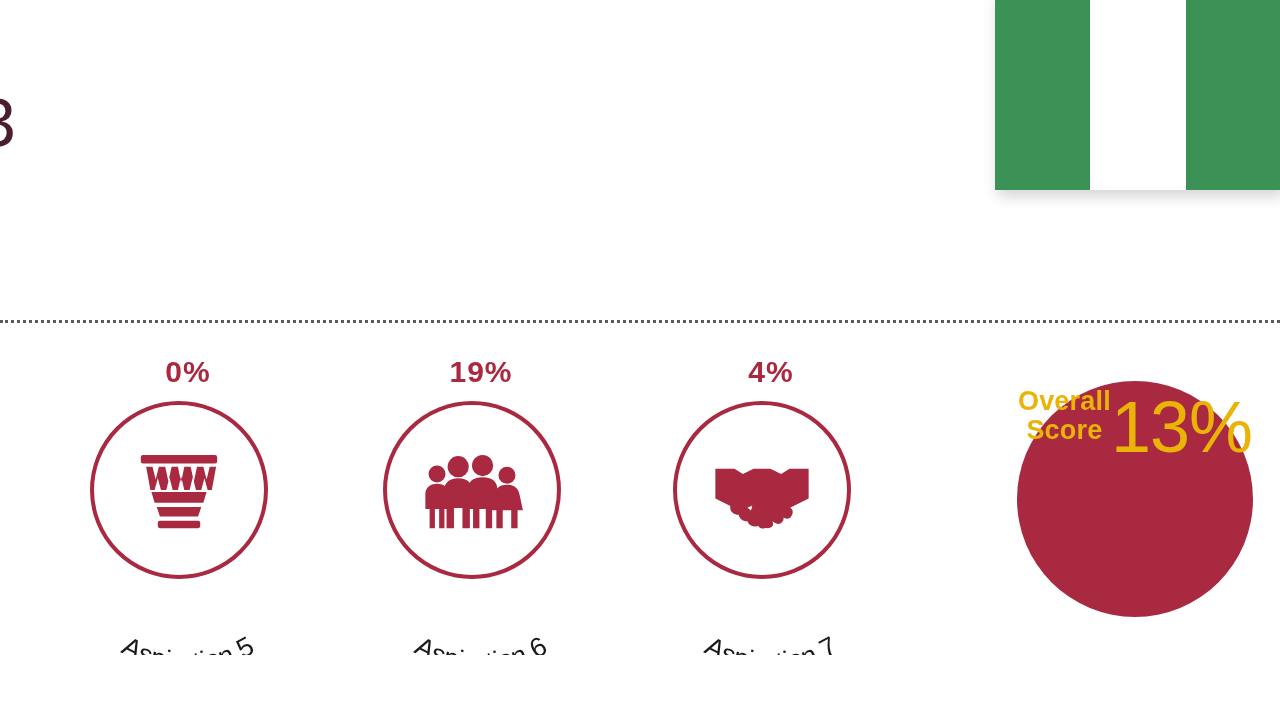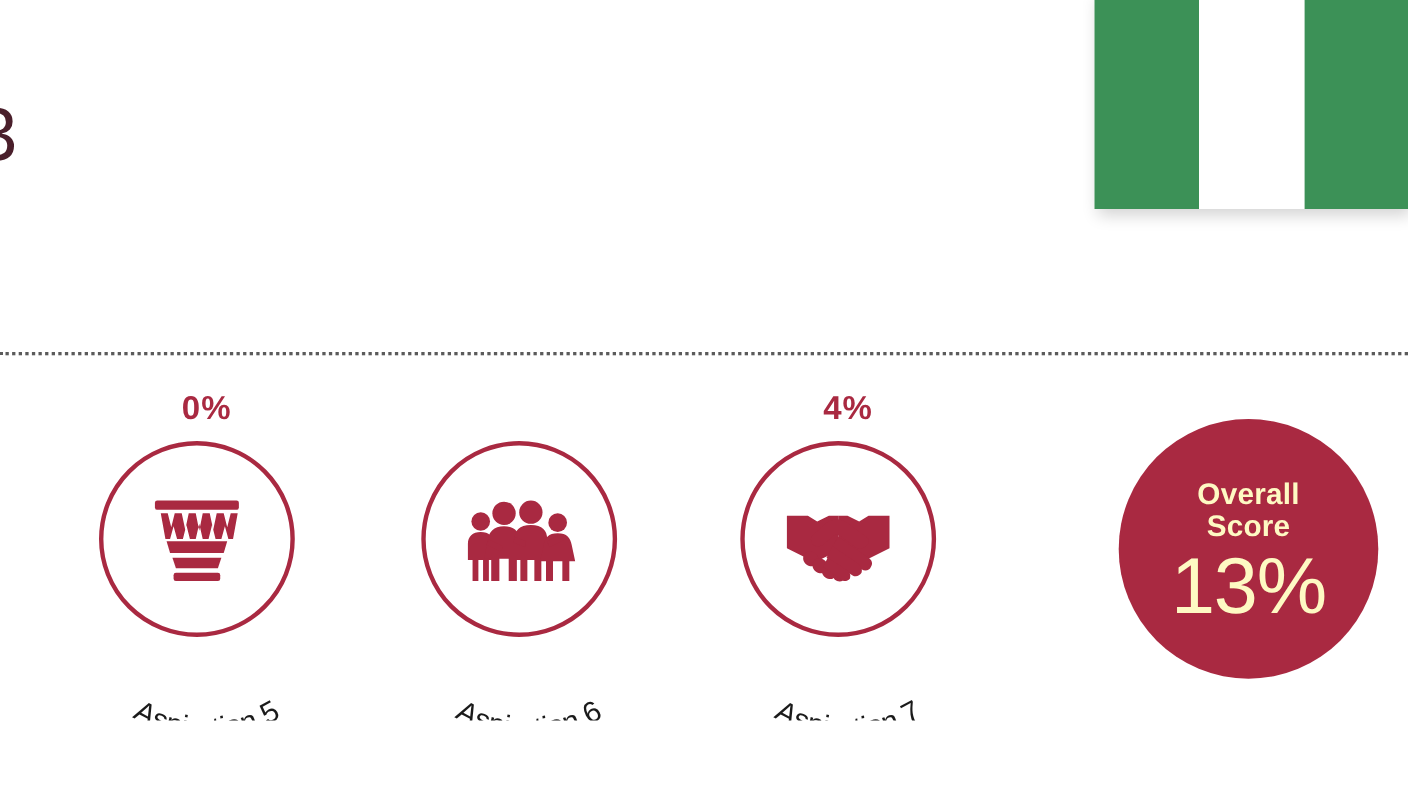--- a/index.html
+++ b/index.html
@@ -145,24 +145,23 @@
 
   
   .overall {
     position: absolute;
     left: 1017px;
     top: 381px;
     width: 236px;
     height: 236px;
     border-radius: 50%;
     background: #a92941;
-    color: #fef9c3;
+    color: #eab308;
     display: flex;
-    flex-direction: column;
-    align-items: center;
+    flex-direction: row;
     justify-content: center;
     box-sizing: border-box;
     padding-top: 6px;
   }
   .overall-title {
     font-size: 27px;
     font-weight: bold;
     line-height: 1.08;
     text-align: center;
     letter-spacing: 0.2px;
@@ -222,20 +221,21 @@
             <path id="arc5" d="M 26 20 A 130 130 0 0 0 274 20" fill="none"></path>
           </defs>
           <text>
             <textPath href="#arc5" startOffset="50%" text-anchor="middle">Aspiration 5</textPath>
           </text>
         </svg>
       </div>
     </div>
 
     <div class="aspiration a6">
+      <div class="pct">19%</div>
       <div class="ring">
         <svg class="ring-icon" viewBox="0 0 100 100">
           <g fill="#a92941">
 
             <circle cx="17" cy="35" r="8"></circle>
             <path d="M17 44 c-7 0 -11 4 -11 10 l0 14 l4 0 l0 18 l5 0 l0 -18 l4 0 l0 18 l5 0 l0 -18 l4 0 l0 -14 c0 -6 -4 -10 -11 -10 Z"></path>
 
             <circle cx="37" cy="28" r="10"></circle>
             <path d="M37 39 c-9 0 -13 5 -14 12 l-3 16 l6 0 l0 19 l7 0 l0 -19 l8 0 l0 19 l7 0 l0 -19 l6 0 l-3 -16 c-1 -7 -5 -12 -14 -12 Z"></path>
 

